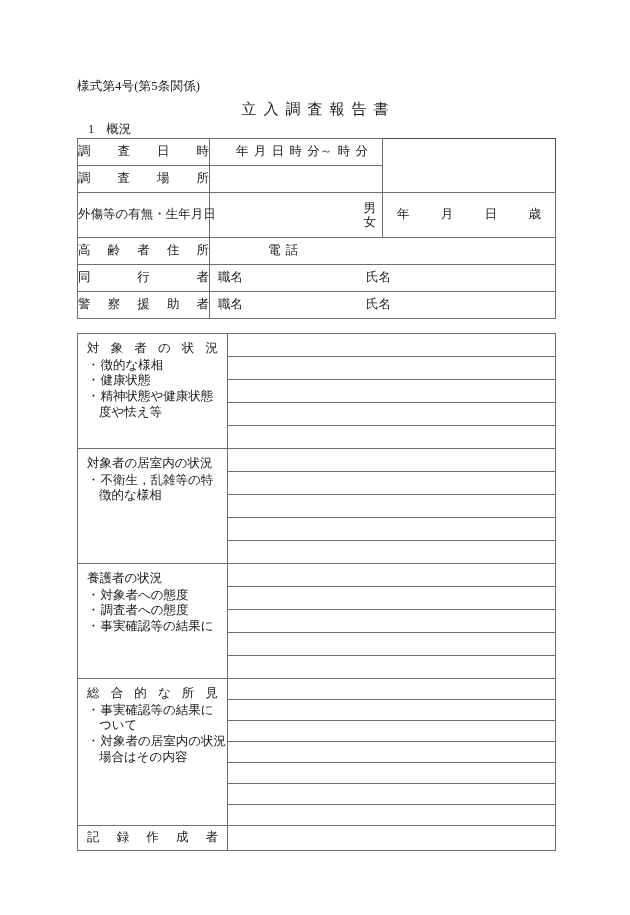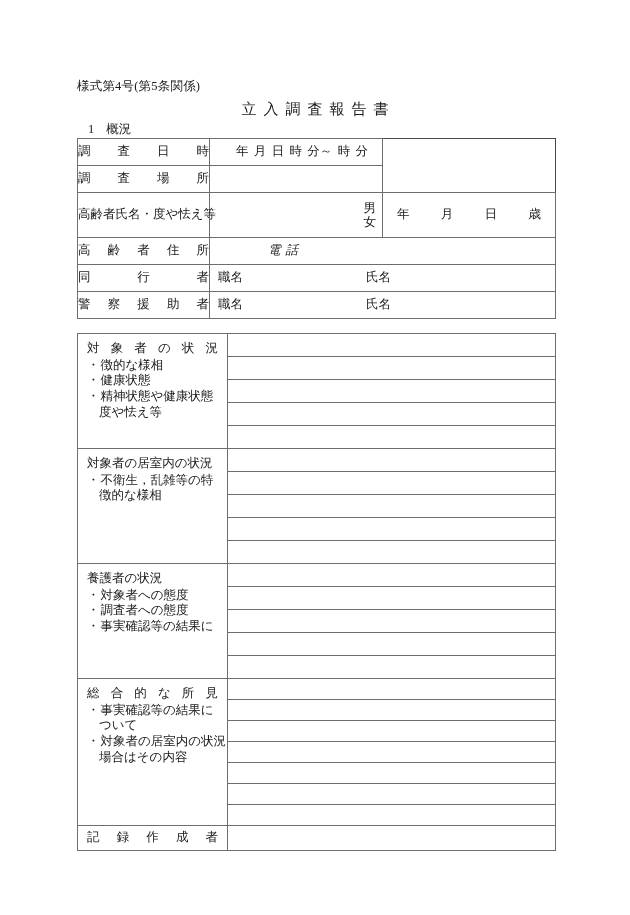--- a/index.html
+++ b/index.html
@@ -124,21 +124,20 @@
     width: 100%;
     padding: 0 14px 0 14px;
     box-sizing: border-box;
     justify-content: space-between;
   }
   .tel-wrap {
     text-align: left;
     width: 100%;
     padding-left: 58px;
     box-sizing: border-box;
-    font-style: italic;
   }
   .tel-wrap .tel { letter-spacing: 5px; }
   .shokumei-row {
     display: flex;
     width: 100%;
     padding: 0 8px;
     box-sizing: border-box;
   }
   .shokumei-row .post { width: 148px; }
 
@@ -224,21 +223,21 @@
               <span>調</span>
               <span>査</span>
               <span>場</span>
               <span>所</span>
             </span>
         </td>
         <td class="cell-pad"></td>
       </tr>
 
       <tr>
-        <td class="lbl tall lbl-plain">高齢者氏名・度や怯え等</td>
+        <td class="lbl tall lbl-plain">外傷等の有無・生年月日</td>
         <td class="tall" style="width:163px">
           <div class="name-area">
             <span class="sexbox">
               <span>男</span><br>
               <span>女</span>
             </span>
           </div>
         </td>
         <td class="tall">
           <span class="dob-row">

